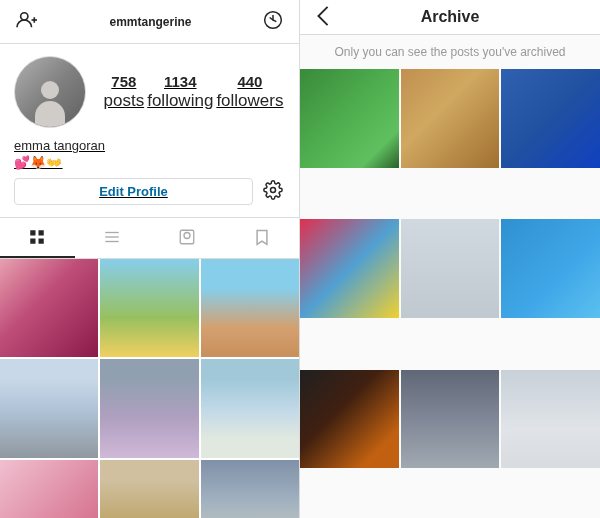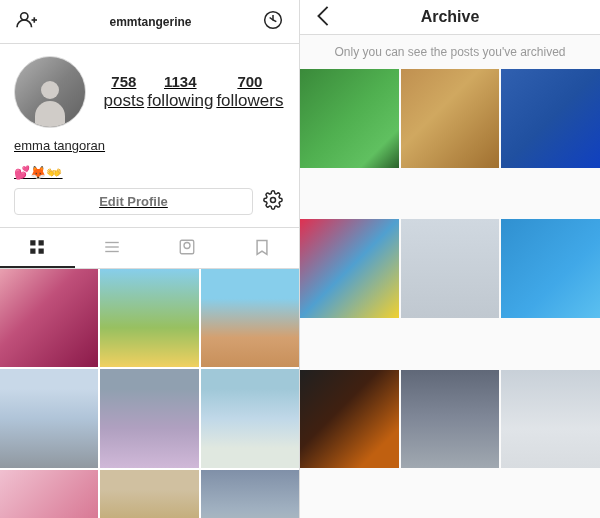--- a/index.html
+++ b/index.html
@@ -125,21 +125,21 @@
 
     .stat-label {
       font-size: 17px;
       color: #262626;
     }
 
     .profile-name {
       font-size: 13px;
       font-weight: 400;
       color: #262626;
-      margin-bottom: 12px;
+      margin-bottom: 2px;
     }
 
     .profile-emoji {
       font-size: 13px;
       margin-bottom: 8px;
     }
 
     .edit-profile-row {
       display: flex;
       align-items: center;
@@ -148,21 +148,21 @@
     }
 
     .edit-profile-btn {
       flex: 1;
       border: 1px solid #dbdbdb;
       background: #fff;
       border-radius: 4px;
       padding: 5px 0;
       font-size: 13px;
       font-weight: 600;
-      color: #737373;
+      color: #0369a1;
       cursor: pointer;
       text-align: center;
     }
 
     .gear-btn {
       background: none;
       border: none;
       cursor: pointer;
       padding: 2px;
       color: #262626;
@@ -317,21 +317,21 @@
       <div class="stats-row">
         <div class="stat-item">
           <span class="stat-number">758</span>
           <span class="stat-label">posts</span>
         </div>
         <div class="stat-item">
           <span class="stat-number">1134</span>
           <span class="stat-label">following</span>
         </div>
         <div class="stat-item">
-          <span class="stat-number">700</span>
+          <span class="stat-number">440</span>
           <span class="stat-label">followers</span>
         </div>
       </div>
     </div>
     <div class="profile-name">emma tangoran</div>
     <div class="profile-emoji">💕🦊👐</div>
     <div class="edit-profile-row">
       <button class="edit-profile-btn">Edit Profile</button>
       <button class="gear-btn">
         <svg width="20" height="20" viewBox="0 0 24 24" fill="none" stroke="#262626" stroke-width="1.8">

